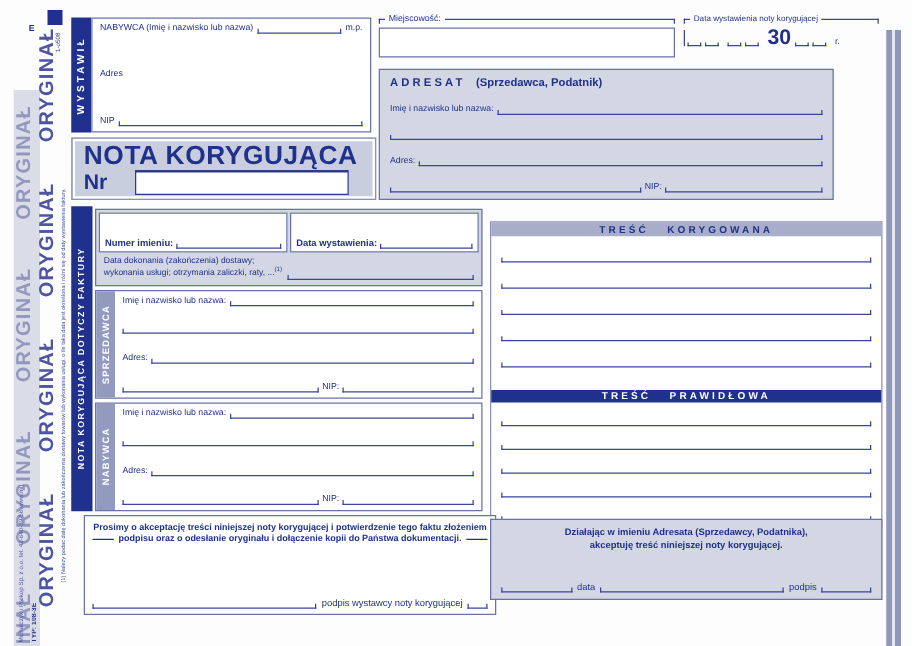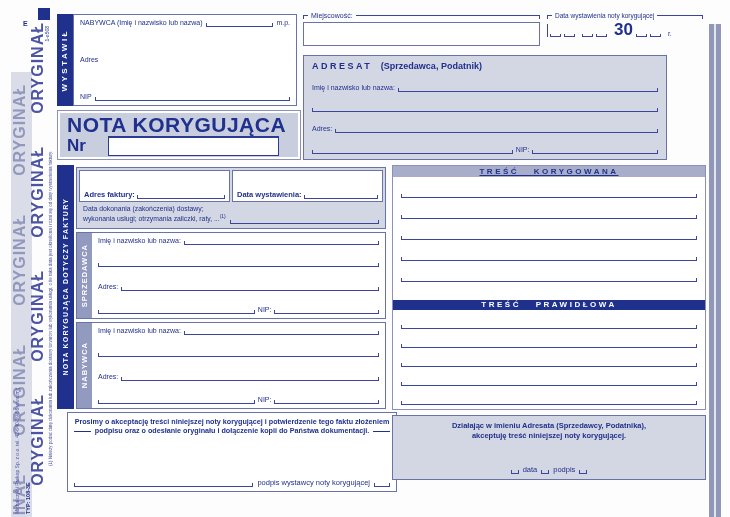--- a/index.html
+++ b/index.html
@@ -94,41 +94,41 @@
   .notetext{font-size:6.8px;line-height:1.2;white-space:nowrap;}
   .notetext sup{font-size:5px;}
 
   .party-box{position:absolute;left:76px;width:310px;height:87px;background:#fff;border:1px solid var(--bb);display:flex;}
   .party-side{width:15px;background:var(--slate);display:flex;align-items:center;justify-content:center;}
   .party-side .vt{color:#fff;font-weight:bold;font-size:7.5px;letter-spacing:1px;}
   .party-fields{flex:1;padding:4px 6px;display:flex;flex-direction:column;justify-content:space-between;}
   #seller-box{top:232px;} #buyer-box{top:322px;}
 
   
-  #content-box{position:absolute;left:392px;top:165px;width:314px;height:245px;background:#fff;
-    border:1px solid #8a90b8;display:flex;flex-direction:column;text-decoration:underline;}
+  #content-box{position:absolute;left:392px;top:177px;width:314px;height:245px;background:#fff;
+    border:1px solid #8a90b8;display:flex;flex-direction:column;}
   .cheader{height:15px;display:flex;align-items:center;justify-content:center;
     font-size:8px;font-weight:bold;letter-spacing:2.5px;word-spacing:10px;}
   #hdr-corrected{background:var(--hdrl);color:var(--navy);}
   #hdr-correct{background:var(--navy);color:#fff;margin-top:14px;}
   .clines{padding:0 8px 4px;}
   #lines-corrected .wline{height:21px;}
   #lines-correct .wline{height:19px;}
 
   
   #accept-request-box{position:absolute;left:57px;top:412px;width:330px;height:80px;background:#fff;
     border:1px solid var(--bb);padding:4px 6px;display:flex;flex-direction:column;justify-content:space-between;margin-left:10px;}
   .acc-text{text-align:center;font-size:7.2px;font-weight:bold;line-height:1.3;white-space:nowrap;}
   .flank{display:flex;align-items:center;gap:4px;}
   .flank .dash{width:26px;border-top:1px solid var(--navy);height:0;}
   .sigrow{display:flex;align-items:flex-end;gap:4px;font-size:7.5px;}
   .sigrow .tail{flex:0 0 16px;}
 
   #accept-box{position:absolute;left:392px;top:415px;width:314px;height:65px;background:var(--panel);
-    border:1px solid var(--bb);padding:5px 8px;display:flex;flex-direction:column;justify-content:space-between;align-items:center;}
+    border:1px solid var(--bb);padding:5px 8px;display:flex;flex-direction:column;justify-content:space-between;}
   #accept-box .acc-text{font-size:7.5px;}
   #accept-box .sigrow .d1{flex:1;} #accept-box .sigrow .d2{flex:2.6;} #accept-box .sigrow .d3{flex:0.7;}
 </style>
 </head>
 <body>
 
 <div id="page">
 
   <div id="wm-strip"></div>
   <div id="wmcol-a" class="wmcol">
@@ -233,21 +233,21 @@
       <div id="nr-input"></div>
     </div>
   </div>
 
   <div id="invoice-bar" class="vbar">
     <span class="vt">NOTA KORYGUJĄCA DOTYCZY FAKTURY</span>
   </div>
   <div id="invoice-head">
     <div class="boxes">
       <div class="invbox">
-        <span class="lbl">Adres faktury:</span>
+        <span class="lbl">Numer imieniu:</span>
         <div class="fl"></div>
       </div>
       <div class="invbox">
         <span class="lbl">Data wystawienia:</span>
         <div class="fl"></div>
       </div>
     </div>
     <div class="noterow">
       <div class="notetext">
         <div>Data dokonania (zakończenia) dostawy;</div>

